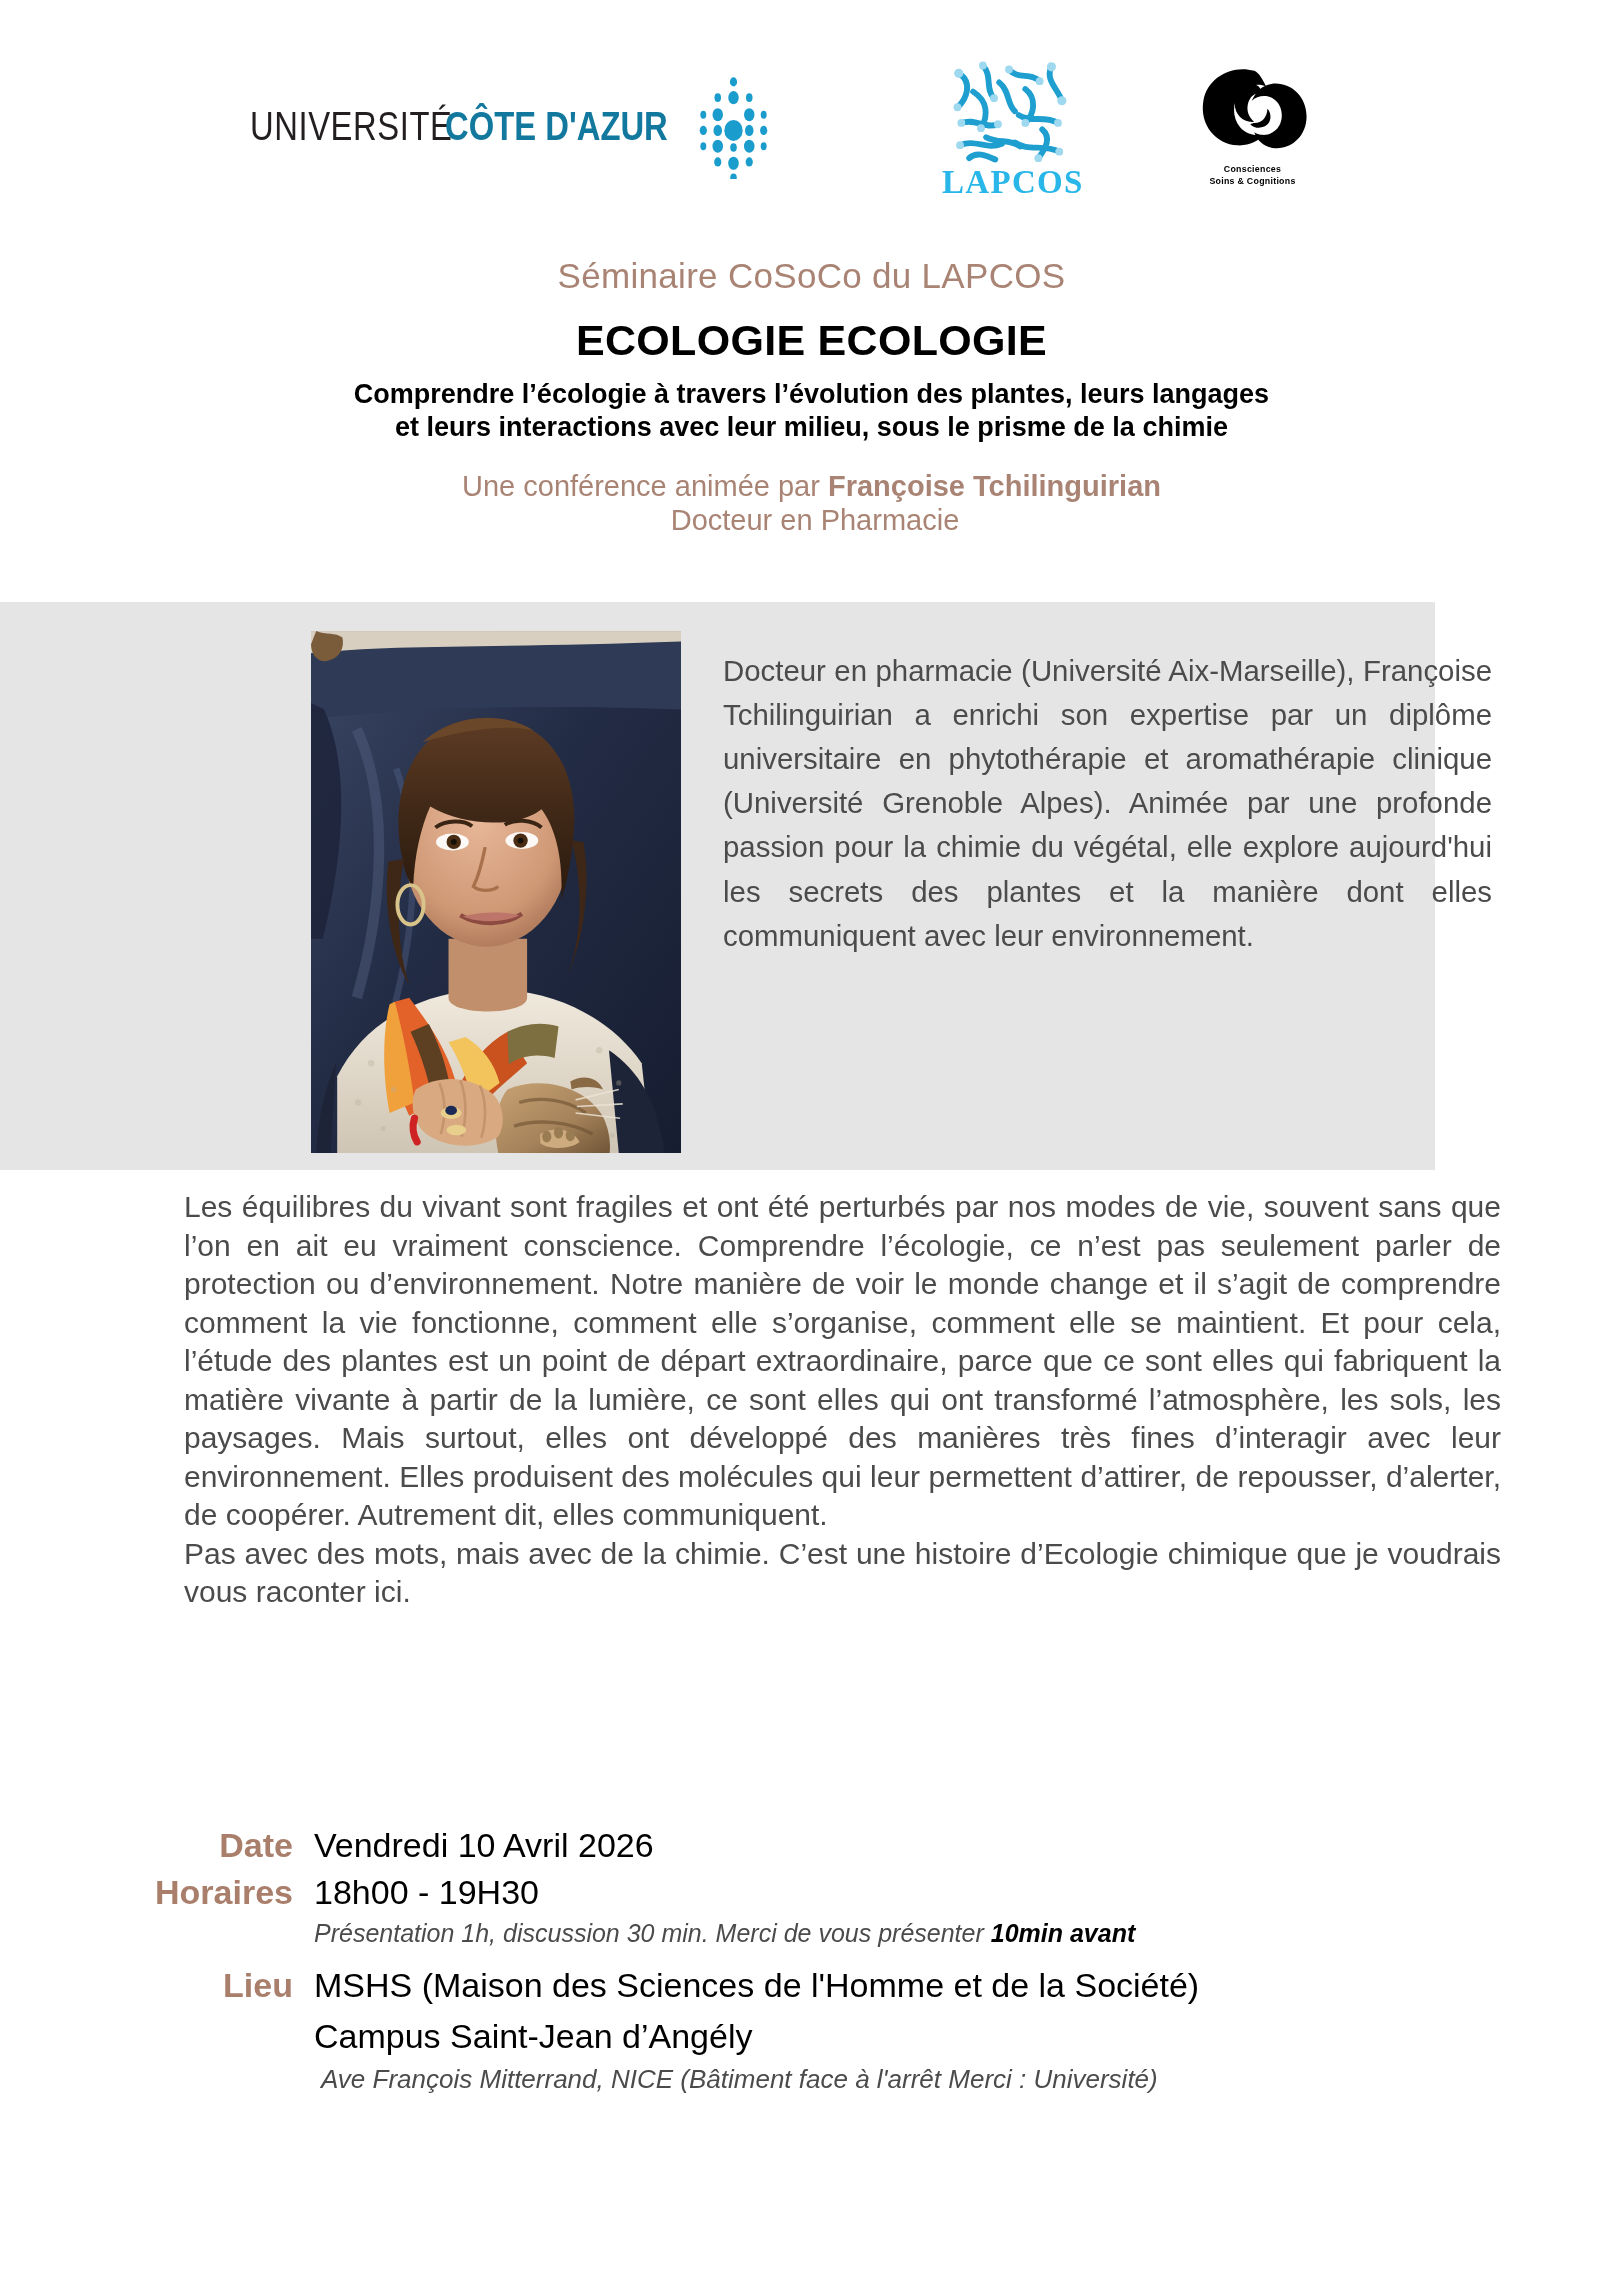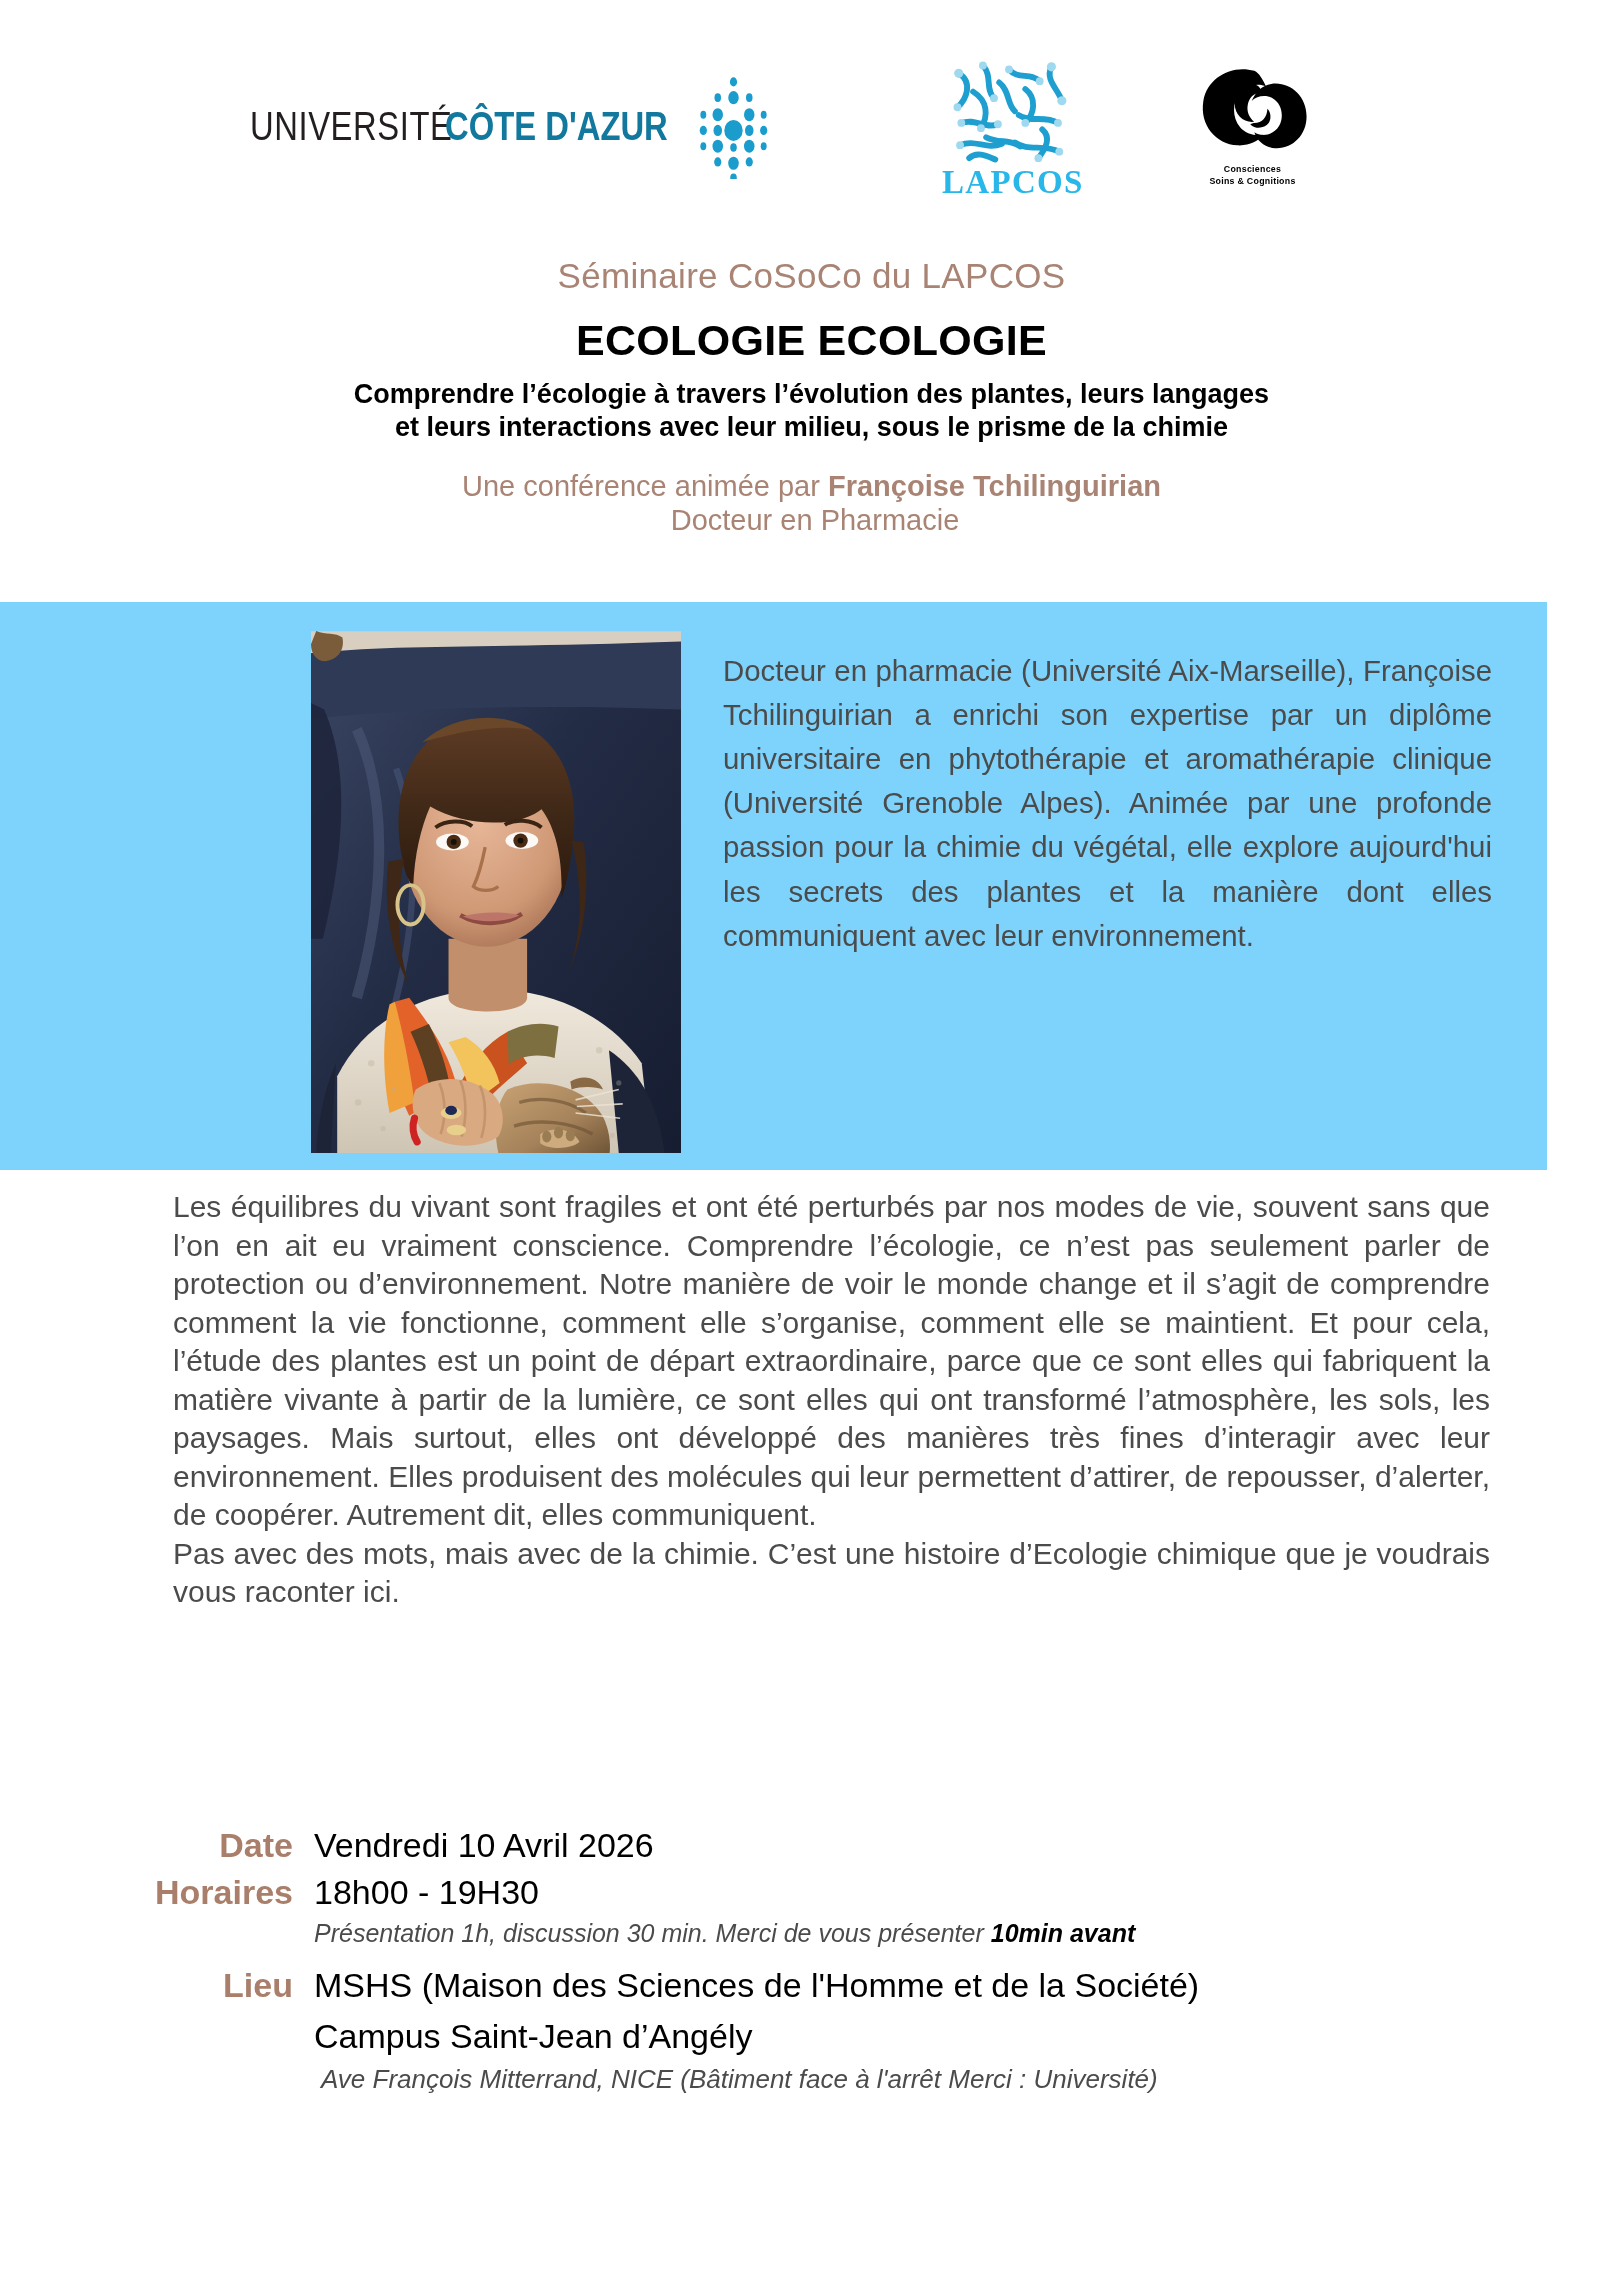--- a/index.html
+++ b/index.html
@@ -153,23 +153,23 @@
     color: #a98474;
     line-height: 1.18;
     padding-left: 7px;
   }
 
   
   .bio-band {
     position: absolute;
     left: 0;
     top: 602px;
-    width: 1547px;
+    width: 1435px;
     height: 568px;
-    background: #7dd3fc;
+    background: #e5e5e5;
   }
   .bio-photo {
     position: absolute;
     left: 311px;
     top: 29.4px;
     width: 370px;
     height: 522px;
     overflow: hidden;
     background: #2a3550;
   }
@@ -182,21 +182,21 @@
     font-family: "Liberation Sans", sans-serif;
     font-size: 29.4px;
     line-height: 1.50;
     color: #4b4b4b;
     text-align: justify;
   }
 
   
   .body-text {
     position: absolute;
-    left: 173px;
+    left: 184px;
     top: 1188px;
     width: 1317px;
     font-family: "Liberation Sans", sans-serif;
     font-size: 30px;
     line-height: 1.285;
     color: #4b4b4b;
     text-align: justify;
   }
   .body-text p {
     margin: 0;

